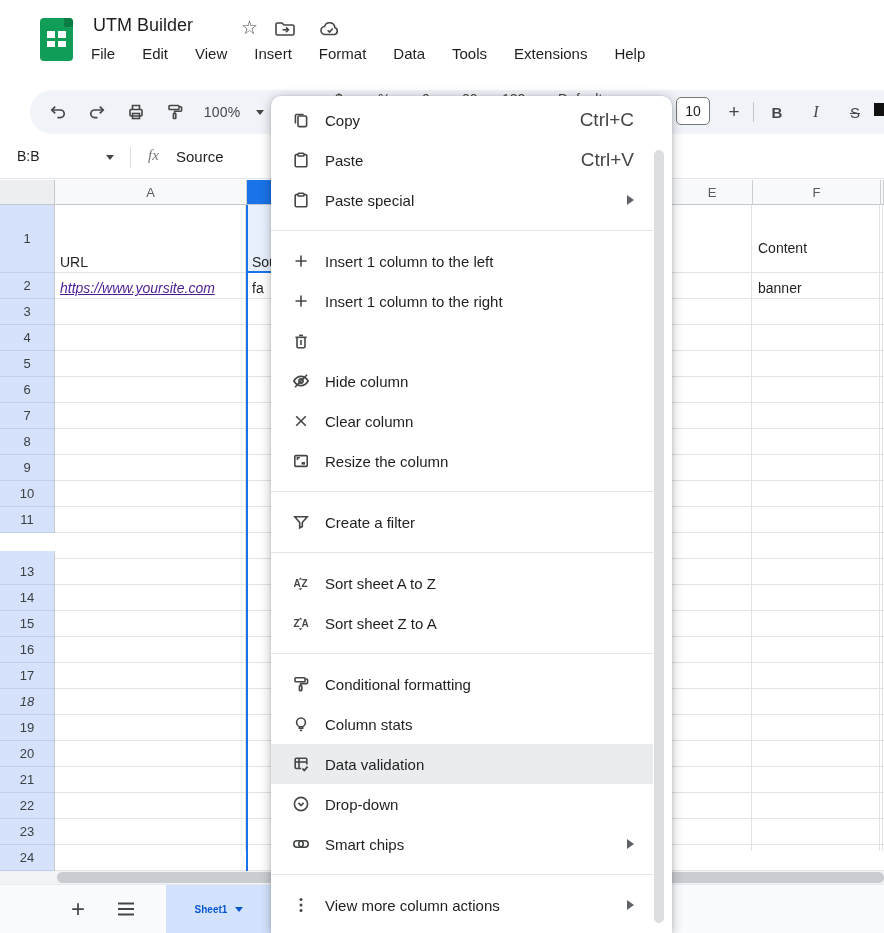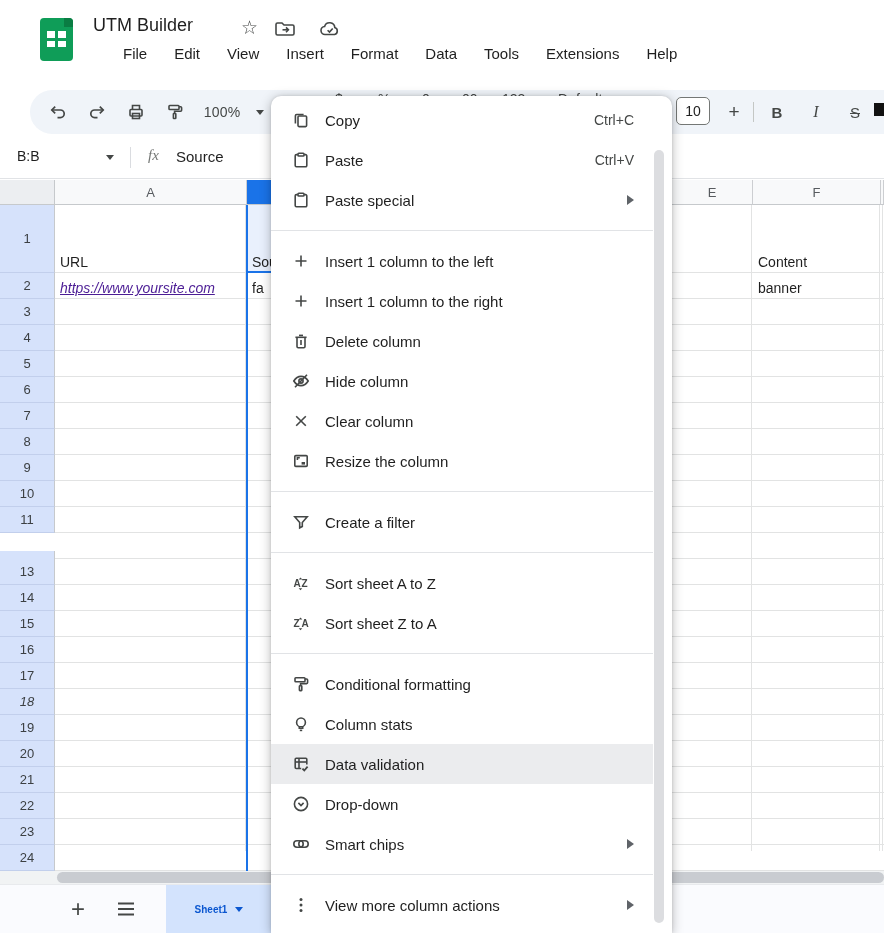--- a/index.html
+++ b/index.html
@@ -10,21 +10,21 @@
   
   #titlebar { position:absolute; left:15px; top:0; width:884px; height:90px; background:#fff; z-index:3; }
   #logo { position:absolute; left:25px; top:18px; width:33px; height:43px; background:#0f9d58; border-radius:4px; }
   #logo .fold { position:absolute; right:0; top:0; width:9px; height:9px; background:#0a7d43; border-radius:0 4px 0 0; }
   #logo .grid { position:absolute; left:7px; top:13px; width:19px; height:16px; background:#fff;
     -webkit-mask:none; }
   #logo .grid:before { content:""; position:absolute; left:8px; top:0; width:3px; height:16px; background:#0f9d58; }
   #logo .grid:after { content:""; position:absolute; left:0; top:6.5px; width:19px; height:3px; background:#0f9d58; }
   #doc-title { position:absolute; left:78px; top:15px; font-size:18px; color:#1f1f1f; }
   .tb-ico { position:absolute; top:19px; color:#444746; }
-  #menu-bar { position:absolute; left:76px; top:45px; display:flex; column-gap:27px; font-size:15px; color:#1f1f1f;margin-left:32px; }
+  #menu-bar { position:absolute; left:76px; top:45px; display:flex; column-gap:27px; font-size:15px; color:#1f1f1f; }
   #menu-bar span { cursor:default; }
 
   
   #toolbar { position:absolute; left:30px; top:90px; width:854px; height:44px; background:#f0f4f9;
     border-radius:22px 0 0 22px; z-index:3; }
   .tool { position:absolute; top:0; height:44px; display:flex; align-items:center; justify-content:center; color:#444746; }
   #zoom-ctl { font-size:14px; letter-spacing:.2px; }
   .caret { width:0; height:0; border-left:4.5px solid transparent; border-right:4.5px solid transparent; border-top:5px solid #444746; }
   #font-size-box { position:absolute; left:646px; top:7px; width:34px; height:28px; background:#fff;
     border:1px solid #747775; border-radius:5px; font-size:14px; color:#1f1f1f;
@@ -81,21 +81,21 @@
   #sheet-tab .caret { border-top-color:#0b57d0; }
 
   
   #context-menu { position:absolute; left:271px; top:96px; width:401px; height:837px; background:#fff;
     border-radius:10px 10px 0 0; box-shadow:0 2px 12px rgba(0,0,0,.28), 0 0 3px rgba(0,0,0,.12);
     z-index:10; padding-top:4px; }
   .menu-item { height:40px; margin-right:19px; padding:0 19px 0 20px; display:flex; align-items:center; cursor:default; }
   .menu-item.highlight { background:#ebecee; }
   .mi-icon { width:20px; height:20px; margin-right:14px; flex:0 0 auto; color:#444746; }
   .mi-label { flex:1; font-size:15px; color:#1f1f1f; white-space:nowrap; }
-  .mi-shortcut { font-size:14px; color:#444746; }
+  .mi-shortcut { font-size:19px; color:#444746; }
   .mi-sub { width:0; height:0; border-top:5px solid transparent; border-bottom:5px solid transparent;
     border-left:7px solid #5f6368; }
   .menu-divider { border-top:1px solid #e1e3e6; margin:10px 19px 10px 0; }
   #menu-scrollbar { position:absolute; right:8px; top:54px; width:10px; height:773px;
     background:#dcdde0; border-radius:5px; }
 </style>
 </head>
 <body>
 
 <div id="titlebar">
@@ -252,21 +252,21 @@
     <div class="grid-col" style="left: 491px; width: 180px;"></div>
     <div class="grid-col" style="left: 672px; width: 80px;"></div>
     <div class="grid-col" style="left: 753px; width: 127px;"></div>
     <div class="grid-col" style="left: 881px; width: 2px;"></div>
     <div class="" id="b1-tint" style="left: 247px; top: 25px; width: 63px; height: 68px;"></div>
     <div class="" id="sel-line-left" style="left: 246px; top: 25px; height: 666px;"></div>
     <div class="cell" style="left: 56px; top: 26px; width: 190px; height: 66px;">URL</div>
     <div class="cell link" style="left: 56px; top: 94px; width: 190px; height: 24px;">https://www.yoursite.com</div>
     <div class="cell" style="left: 248px; top: 26px; width: 61px; height: 66px;">Source</div>
     <div class="cell" style="left: 248px; top: 94px; width: 61px; height: 24px;">fa</div>
-    <div class="cell" style="left: 754px; top: 26px; width: 126px; height: 66px;">Content</div>
+    <div class="cell" style="left: 754px; top: 12px; width: 126px; height: 66px;">Content</div>
     <div class="cell" style="left: 754px; top: 94px; width: 126px; height: 24px;">banner</div>
   </div>
 <div id="below-grid"></div>
 <div id="h-scrollbar"></div>
 
 <div id="sheet-bar">
   <span id="add-sheet">+</span>
   <span id="all-sheets">
     <svg width="20" height="16" viewBox="0 0 20 16" stroke="#444746" stroke-width="2">
       <path d="M2 2.5h16M2 8h16M2 13.5h16"></path>
@@ -329,21 +329,20 @@
       </div>
       <div class="menu-item">
         <span class="mi-icon">
           <svg width="20" height="20" viewBox="0 0 20 20" fill="none" stroke="#444746" stroke-width="1.6">
             <path d="M6 6.3v9.2a1.2 1.2 0 0 0 1.2 1.2h5.6A1.2 1.2 0 0 0 14 15.5V6.3"></path>
             <path d="M4.4 6.3h11.2"></path>
             <path d="M8 4.4h4"></path>
             <path d="M10 9v5"></path>
           </svg>
         </span>
-        <span class="mi-label">Delete column</span>
       </div>
       <div class="menu-item">
         <span class="mi-icon">
           <svg width="20" height="20" viewBox="0 0 20 20" fill="none" stroke="#444746" stroke-width="1.6">
             <path d="M2.8 10s2.9-4.6 7.2-4.6S17.2 10 17.2 10s-2.9 4.6-7.2 4.6S2.8 10 2.8 10z"></path>
             <circle cx="10" cy="10" r="2.1"></circle>
             <path d="M4 16.2 16 3.8"></path>
           </svg>
         </span>
         <span class="mi-label">Hide column</span>

